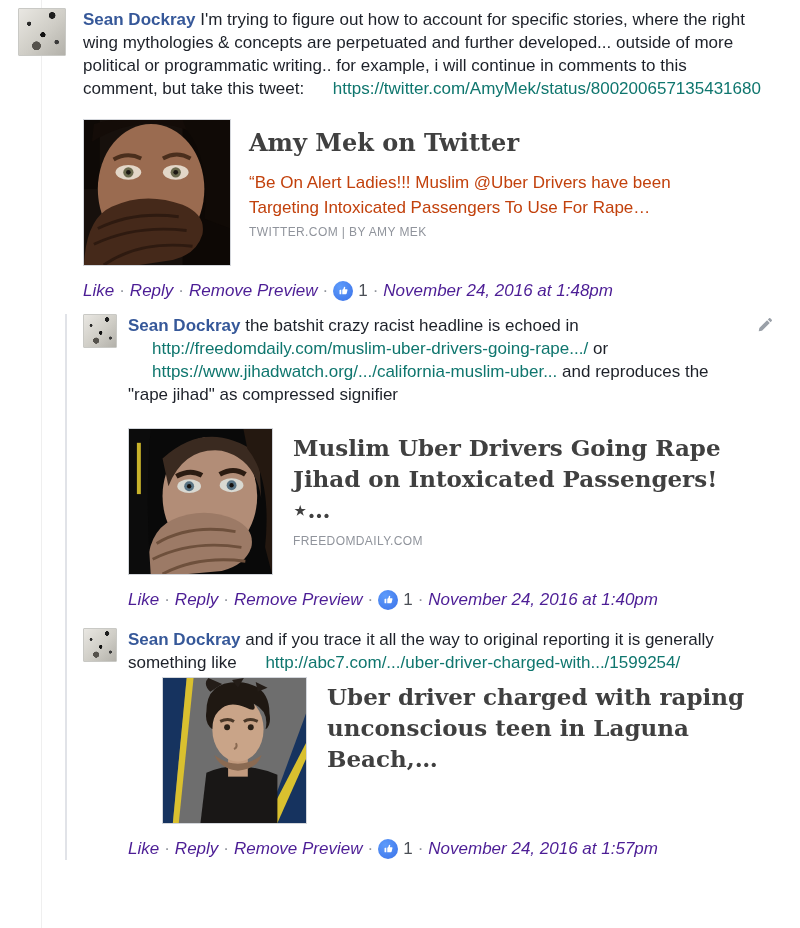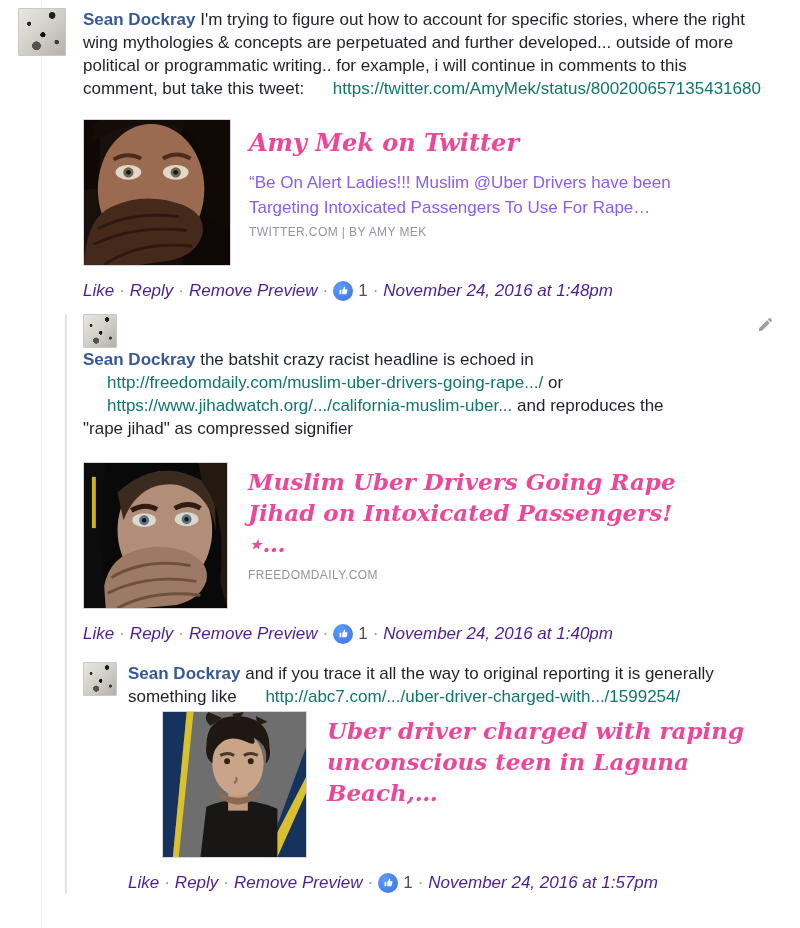--- a/index.html
+++ b/index.html
@@ -40,42 +40,42 @@
   .card { display:flex; margin-top:19px; }
   .reply .card { margin-top:22px; }
   .reply .card.card3 { margin-top:3px;padding-left:34px; }
   .card-img { flex:none; width:148px; height:147px; border:1px solid #d3d6db; background:#111; }
   .reply .card-img { width:145px; }
   .card-img svg { display:block; width:100%; height:100%; }
   .card-txt { display:flex; flex-direction:column; flex:1; min-width:0; padding:4px 0 10px 18px; }
   .reply .card-txt { padding-left:20px; }
   .card-title {
     font-family:"DejaVu Serif","Liberation Serif",serif;
-    font-weight:600; font-size:23px; line-height:31px; color:#ec4899; max-width:452px;font-style:italic;
+    font-weight:600; font-size:23px; line-height:31px; color:#404040; max-width:452px;
   }
   .card1 .card-title { font-size:24px; margin-top:4px; }
-  .card-desc { margin-top:12px; font-size:17px; line-height:25px; color:#8b5cf6; max-width:470px; }
+  .card-desc { margin-top:12px; font-size:17px; line-height:25px; color:#c2410c; max-width:470px; }
   .spacer { flex:1; }
   .card-src { color:#90949c; font-size:12px; letter-spacing:.4px; padding-bottom:12px; white-space:nowrap; }
 
   .action-row { margin-top:13px; display:flex; align-items:center; white-space:nowrap; }
   .action-row a { color:#4c1d95;font-style:italic; }
   .dot { color:#90949c; margin:0 5px; }
   .badge {
     display:inline-flex; align-items:center; justify-content:center;
     width:20px; height:20px; border-radius:50%;
     background:radial-gradient(circle at 35% 30%, #5d9bfb, #3b72e8);
   }
   .badge svg { width:11px; height:11px; }
   .count { color:#4b4f56; margin-left:5px; }
   .timestamp { color:#90949c; }
 
   .replies { margin-left:-18px; margin-top:9px; border-left:2px solid #e1e3e8; padding-left:16px; }
   .reply { display:flex; position:relative; margin-top:17px; }
-  .reply:first-child { margin-top:12px;flex-direction:column; }
+  .reply:first-child { margin-top:12px; }
   .r-main { flex:1; min-width:0; }
   .edit-pencil { position:absolute; right:18px; top:2px; width:17px; height:17px; }
   .edit-pencil svg { display:block; width:100%; height:100%; }
 </style>
 </head>
 <body>
 
 <div class="page-line"></div>
 
 <div class="root">

